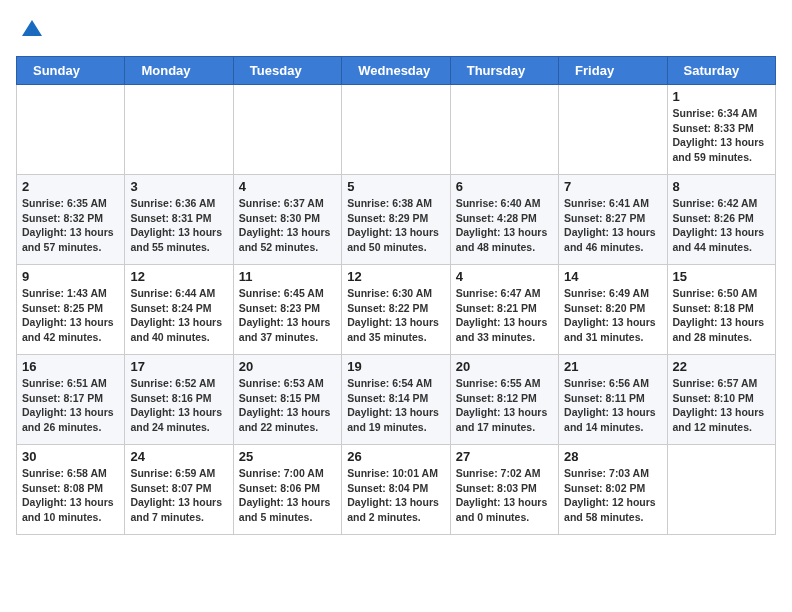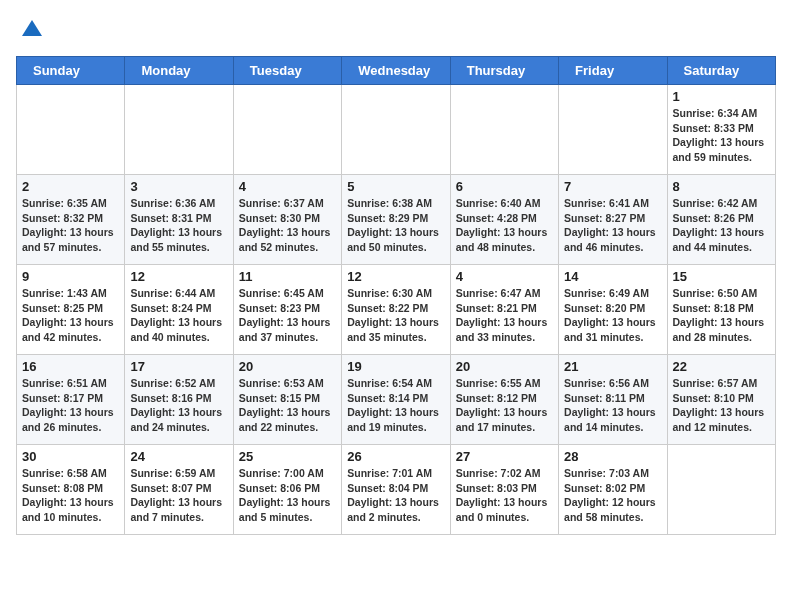--- a/index.html
+++ b/index.html
@@ -281,21 +281,21 @@
 Daylight: 13 hours and 7 minutes.</div>
         </td>
         <td>
           <span class="day-num">25</span>
           <div class="day-detail">Sunrise: 7:00 AM
 Sunset: 8:06 PM
 Daylight: 13 hours and 5 minutes.</div>
         </td>
         <td>
           <span class="day-num">26</span>
-          <div class="day-detail">Sunrise: 7:01 AM
+          <div class="day-detail">Sunrise: 10:01 AM
 Sunset: 8:04 PM
 Daylight: 13 hours and 2 minutes.</div>
         </td>
         <td>
           <span class="day-num">27</span>
           <div class="day-detail">Sunrise: 7:02 AM
 Sunset: 8:03 PM
 Daylight: 13 hours and 0 minutes.</div>
         </td>
         <td>

